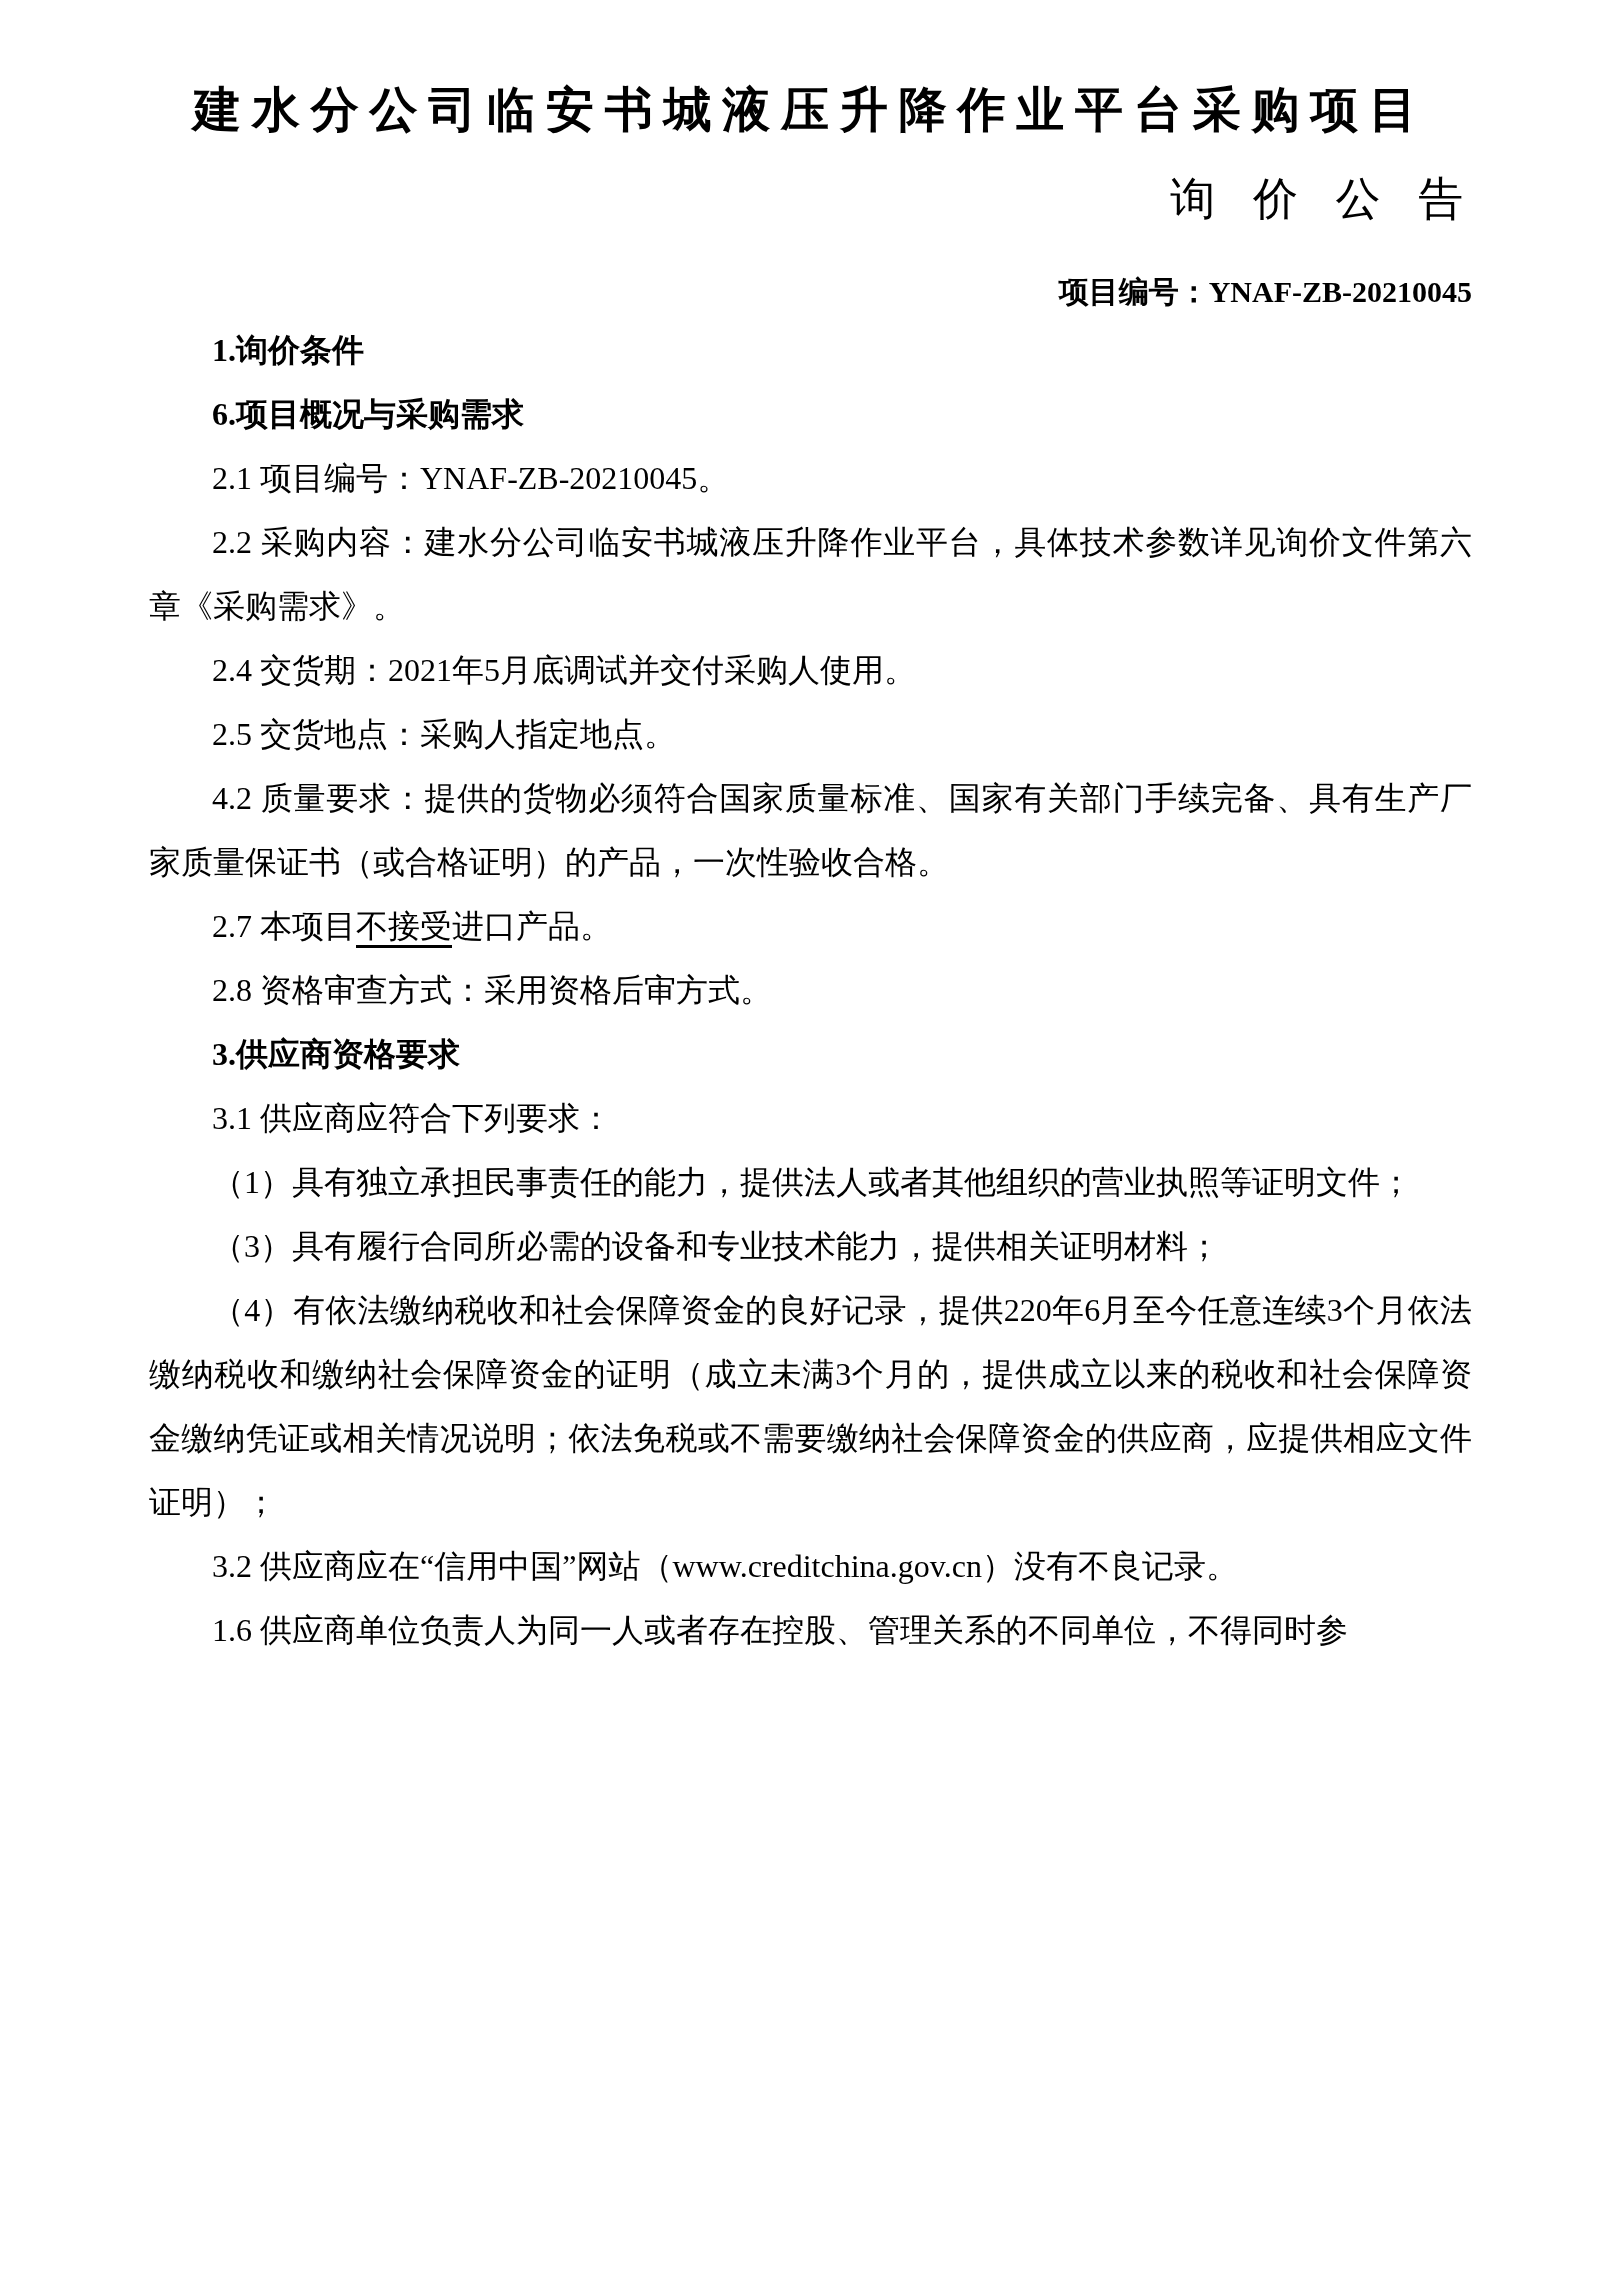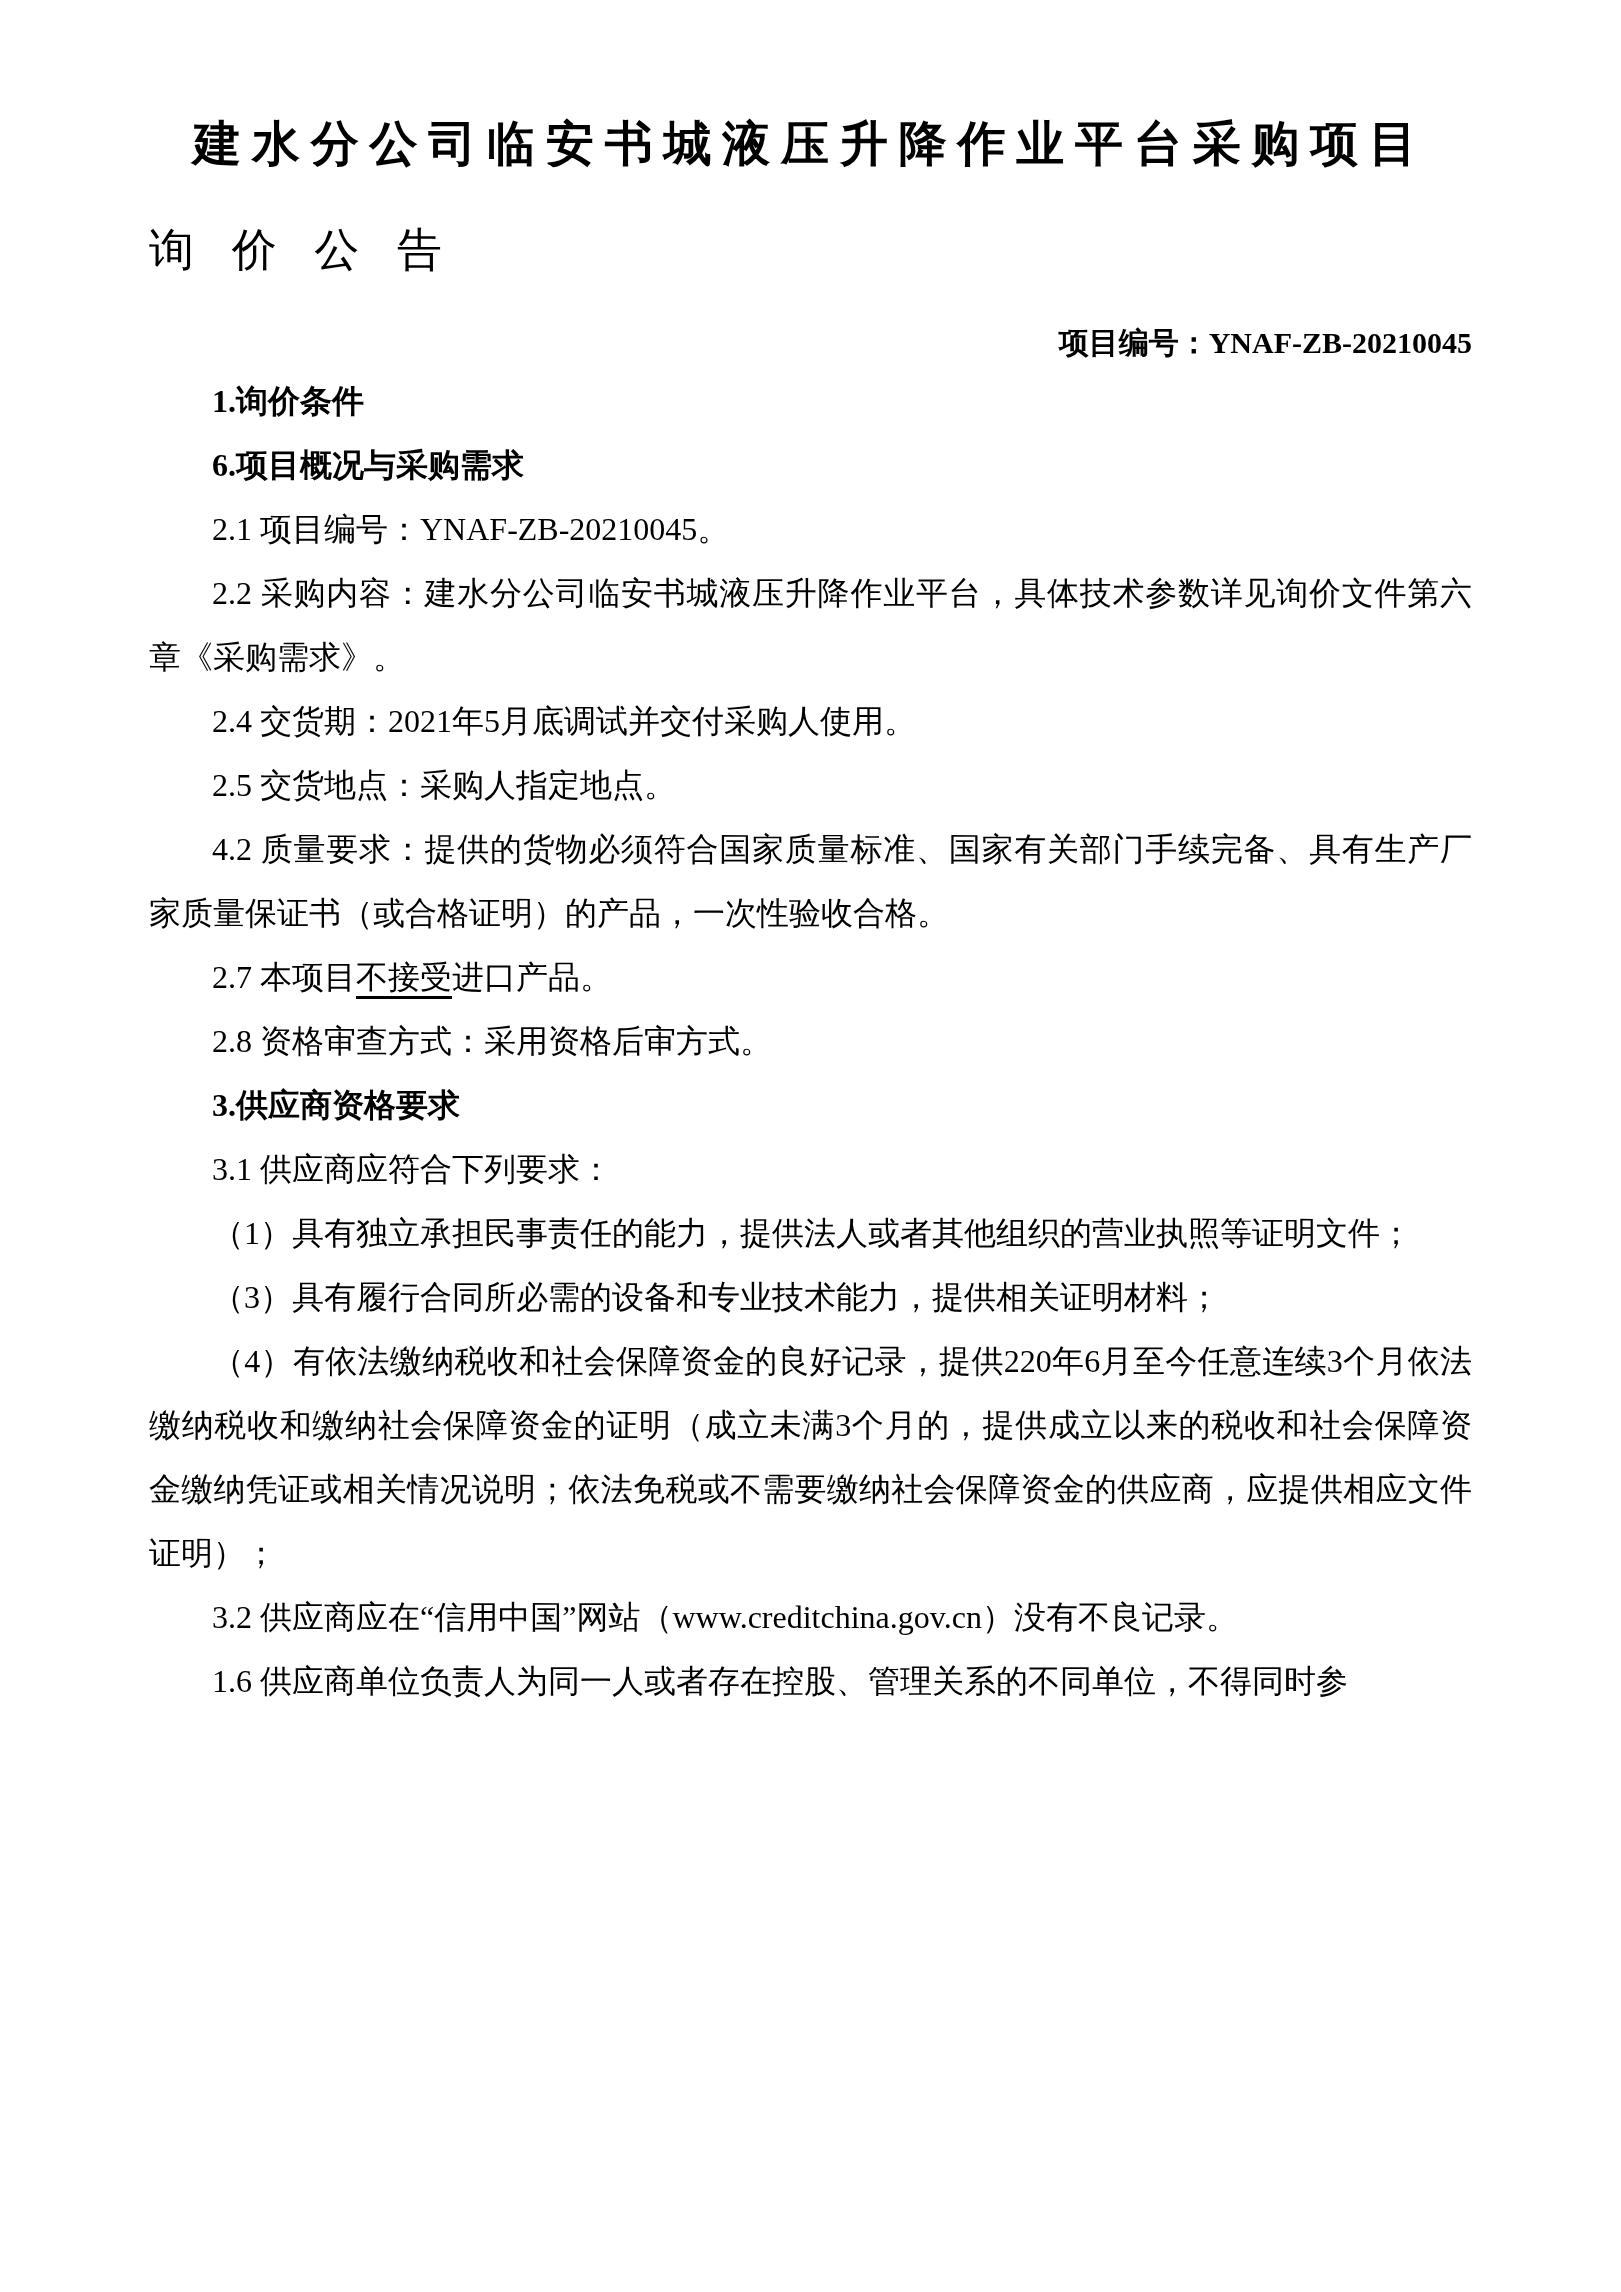--- a/index.html
+++ b/index.html
@@ -8,38 +8,38 @@
     position: relative;
     width: 1621px;
     height: 2293px;
     margin: 0 auto;
     background: #ffffff;
     color: #000000;
     font-family: "Liberation Serif", "DejaVu Serif", serif;
     overflow: hidden;
   }
   .content {
-    padding: 109px 149px 0 149px;
+    padding: 75px 149px 0 149px;
   }
   .doc-title {
     text-align: center;
     font-size: 48px;
     font-weight: bold;
     letter-spacing: 10.8px;
     line-height: 69px;
     white-space: nowrap;
   }
   .doc-subtitle {
-    text-align: left;
+    text-align: right;
     font-size: 45px;
     font-weight: normal;
     letter-spacing: 8.8px;
     word-spacing: 8.8px;
     line-height: 61px;
-    margin-top: 42px;
+    margin-top: 25px;
     white-space: nowrap;
   }
   .proj-no {
     text-align: right;
     font-size: 30px;
     font-weight: bold;
     line-height: 41px;
     margin-top: 41px;
   }
   .doc-body {

